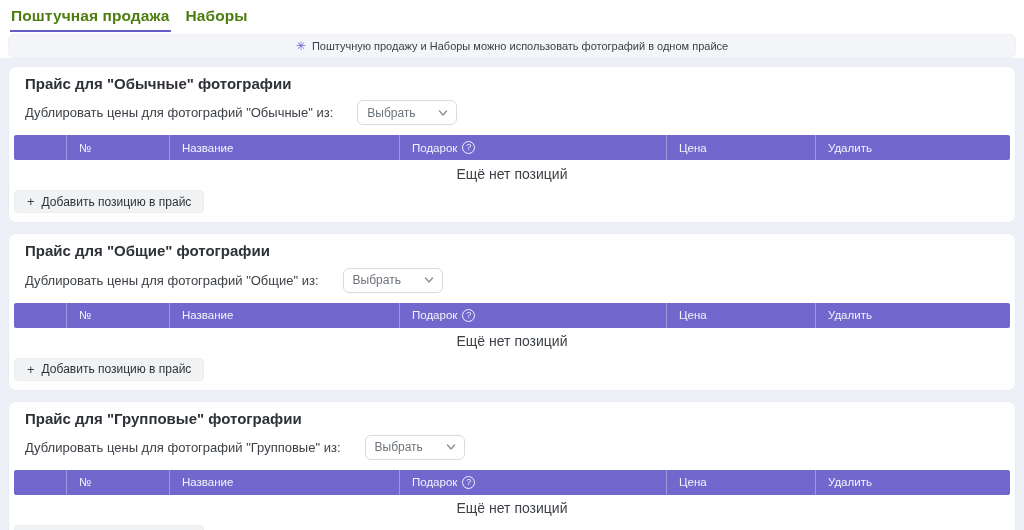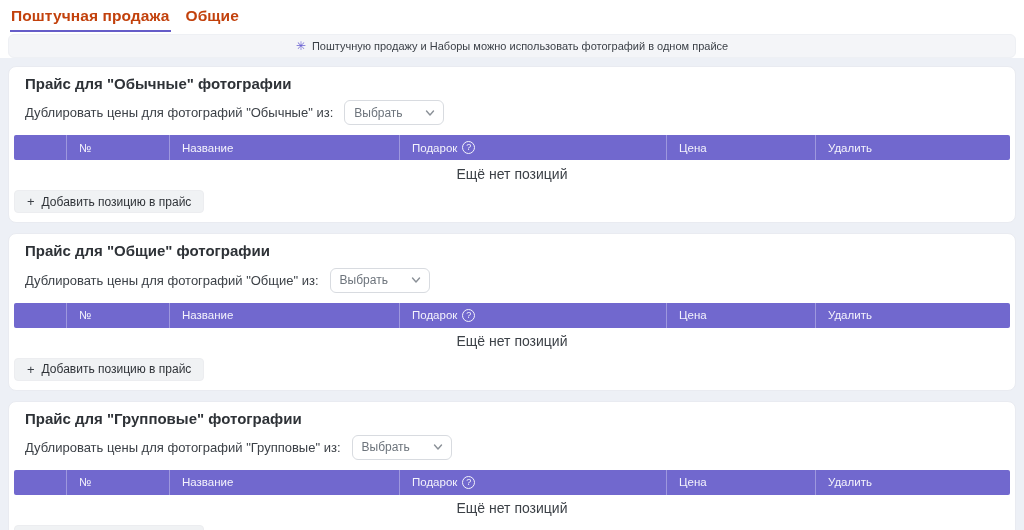--- a/index.html
+++ b/index.html
@@ -6,21 +6,21 @@
   html, body {
     width: 1024px; height: 530px;
     overflow: hidden;
     font-family: "Liberation Sans", "DejaVu Sans", sans-serif;
     background: #edf0f6;
   }
   
   .topbar { background: #ffffff; padding: 5px 0 0 10px; }
   .tabs { display: flex; gap: 14px; align-items: flex-end; }
   .tab {
-    font-size: 15.5px; font-weight: 700; color: #c2410c;
+    font-size: 15.5px; font-weight: 700; color: #4d7c0f;
     padding: 2px 1px 5px 1px; cursor: pointer; border-bottom: 2px solid transparent;
     letter-spacing: 0.1px;
   }
   .tab.active { border-bottom: 2px solid #655cc8; }
   
   .banner-wrap { background: #ffffff; padding: 2px 8px 0 8px; }
   .banner {
     height: 24px; background: #f4f5f8; border: 1px solid #eef0f4; border-radius: 6px;
     display: flex; align-items: center; justify-content: center; gap: 6px;
     font-size: 11px; color: #3a3f46;
@@ -29,21 +29,21 @@
   
   .main { background: #edf0f6; padding: 8px 8px 6px 8px; display: flex; flex-direction: column; gap: 10px; }
   .card {
     background: #ffffff; border: 1px solid #e9ebf1; border-radius: 8px;
     padding: 7px 5px 9px 5px;
   }
   .card h2 {
     font-size: 15px; font-weight: 700; color: #2e3237;
     margin: 1px 0 8px 11px; line-height: 1.15;
   }
-  .dup-row { display: flex; align-items: center; gap: 11px; margin-left: 11px; height: 25px; }
+  .dup-row { display: flex; align-items: center; gap: 24px; margin-left: 11px; height: 25px; }
   .dup-label { font-size: 13px; color: #3c4147; }
   .select {
     width: 100px; height: 25px; background: #fff;
     border: 1px solid #d8dbe0; border-radius: 6px;
     display: flex; align-items: center; justify-content: space-between;
     padding: 0 8px 0 9px; cursor: pointer; text-align: center;
   }
   .select-value { font-size: 12px; color: #6d747c; }
   .chevron { width: 10px; height: 10px; flex: 0 0 auto; }
   
@@ -77,21 +77,21 @@
     font-size: 12px; color: #2f3338; cursor: pointer;
   }
   .plus { font-size: 13px; color: #3c4147; line-height: 1; }
 </style>
 </head>
 <body>
 
 <div class="topbar">
   <div class="tabs">
     <div class="tab active">Поштучная продажа</div>
-    <div class="tab">Общие</div>
+    <div class="tab">Наборы</div>
   </div>
 </div>
 
 <div class="banner-wrap">
   <div class="banner">
     <span class="sparkle">✳</span>
     <span>Поштучную продажу и Наборы можно использовать фотографий в одном прайсе</span>
   </div>
 </div>
 

